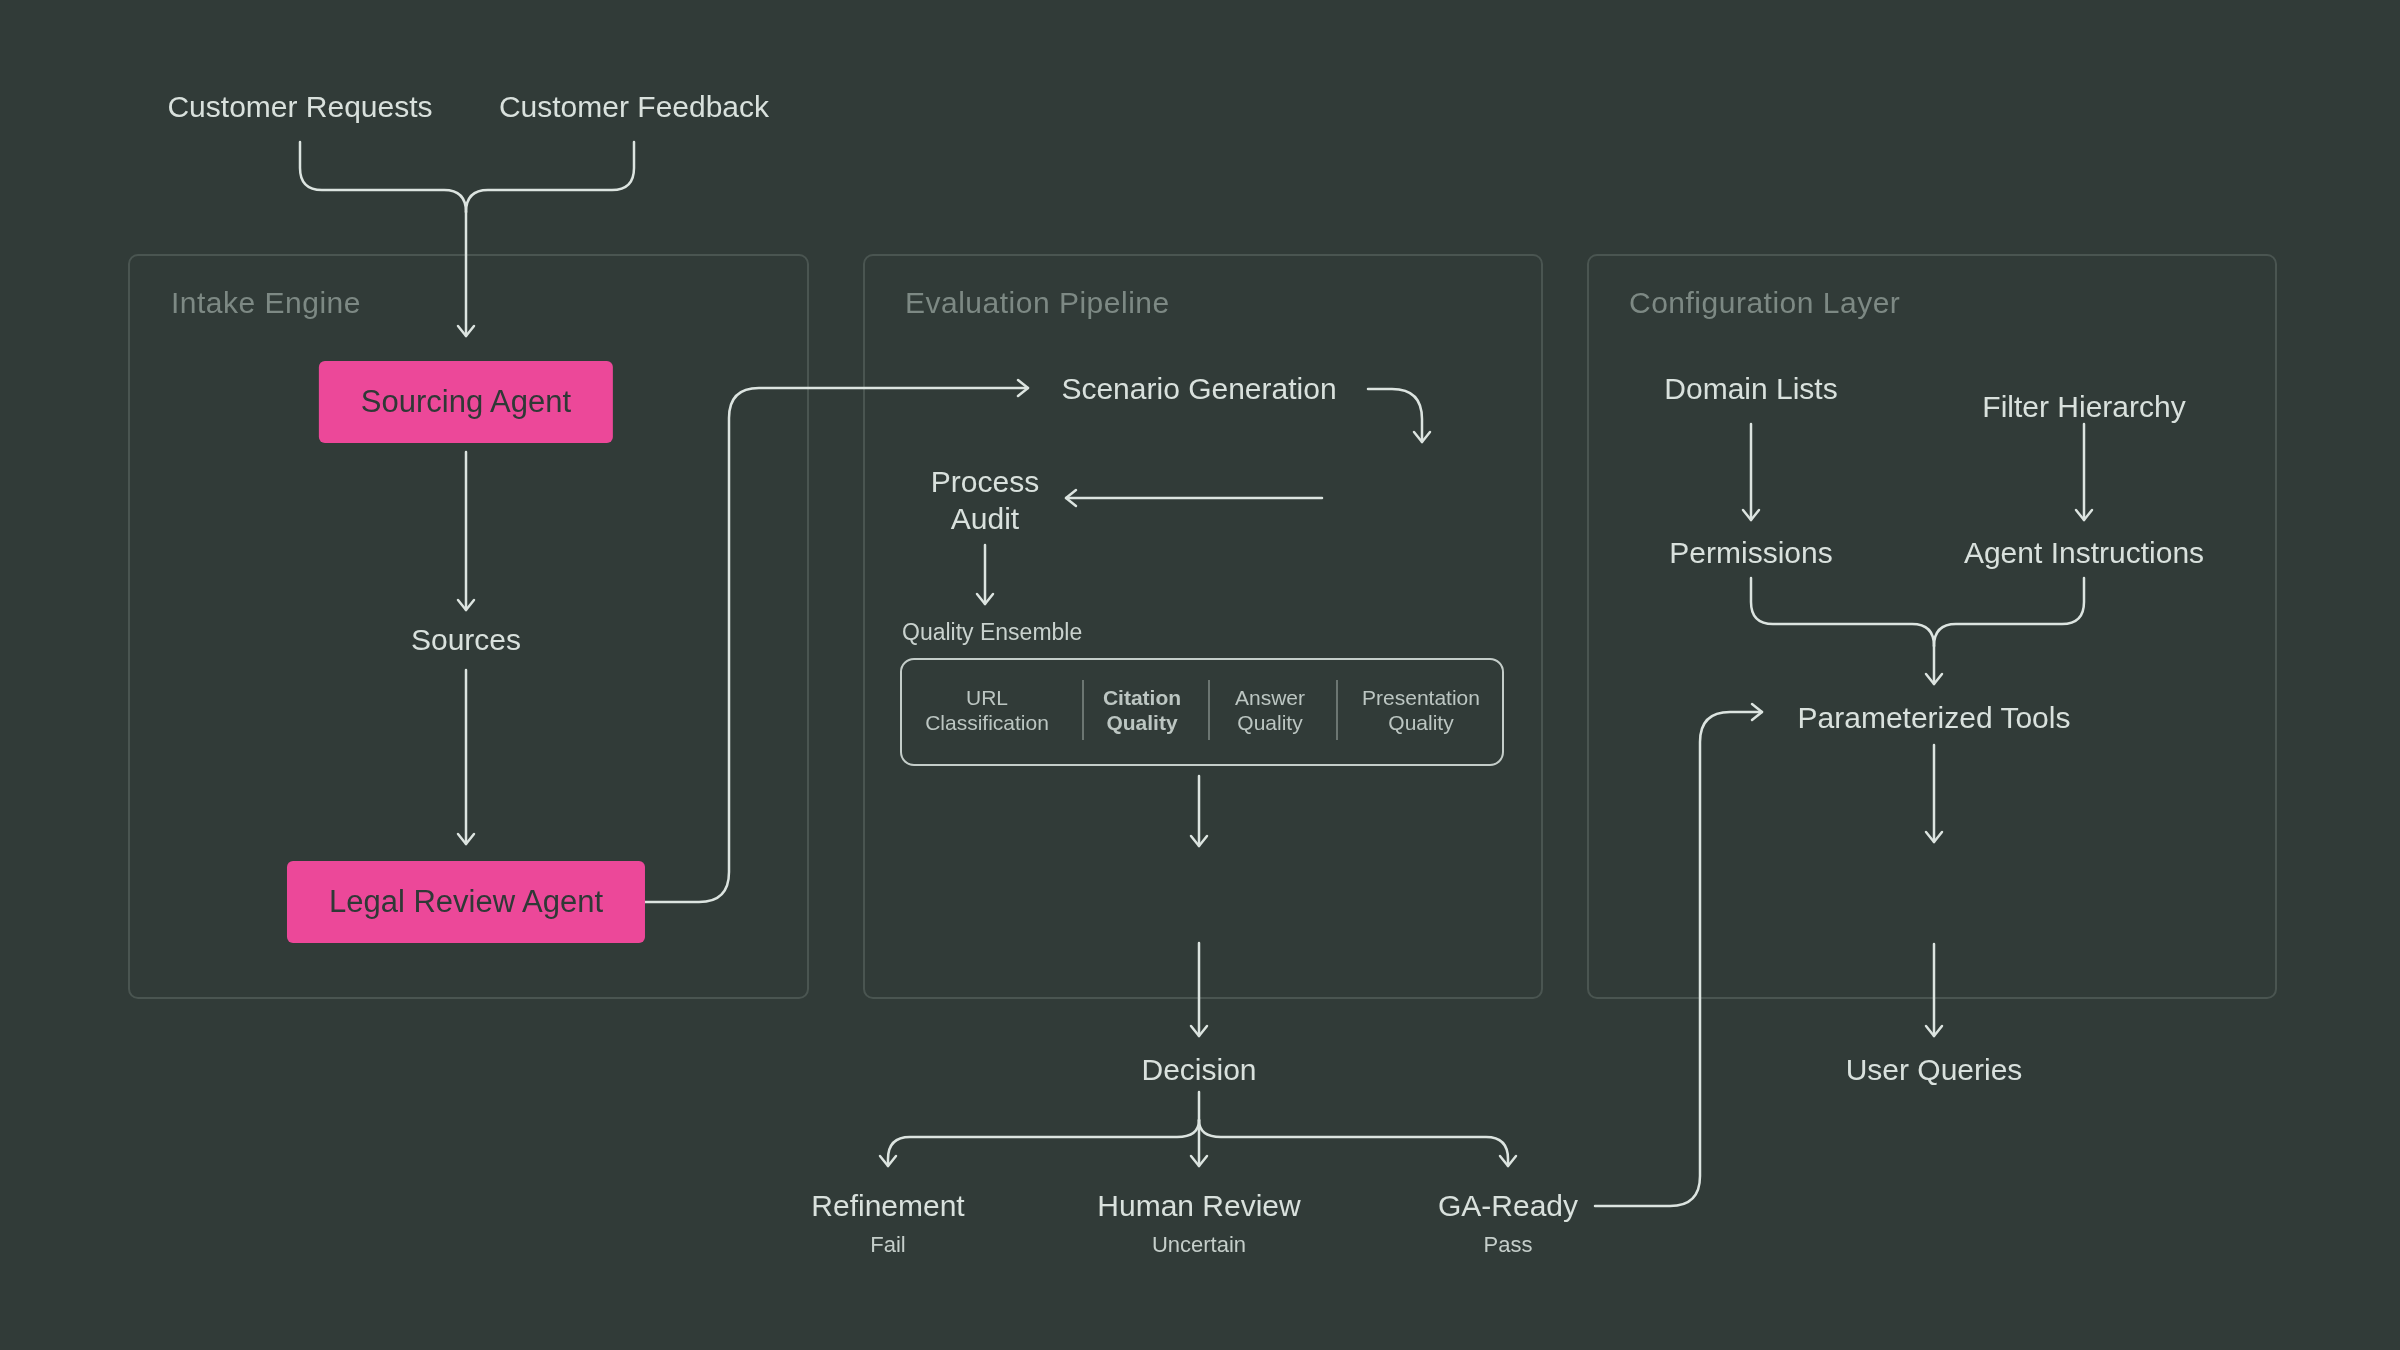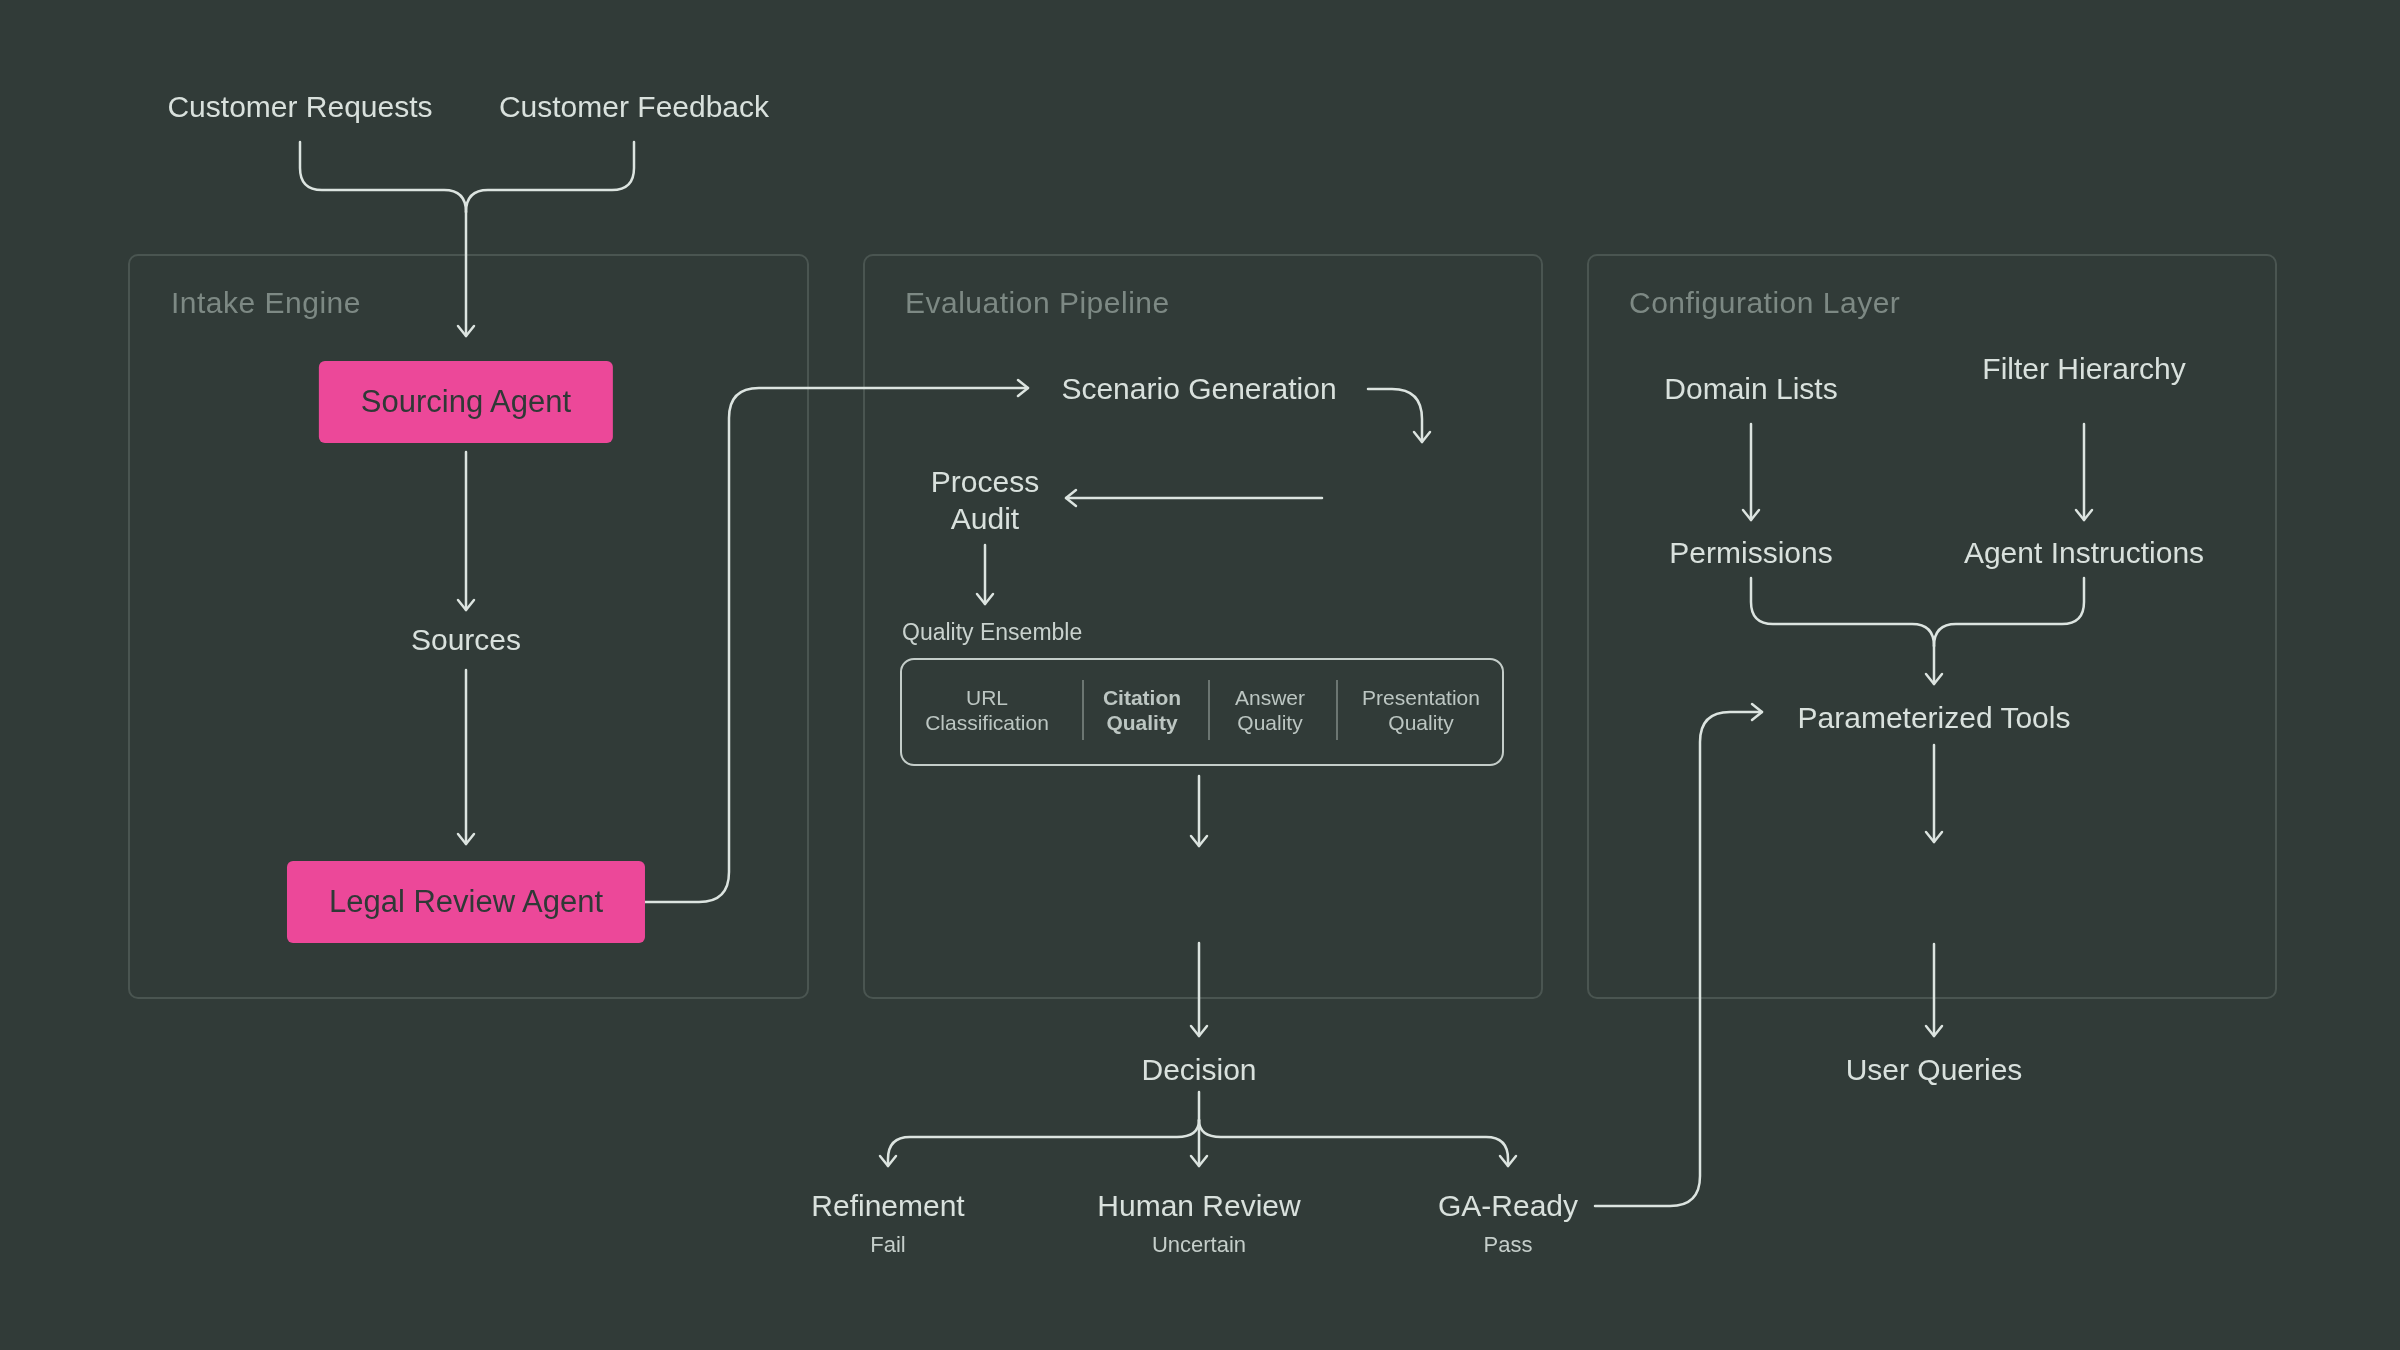--- a/index.html
+++ b/index.html
@@ -122,21 +122,21 @@
   <div class="qitem" style="left:987px;top:710px;width:150px;">URL Classification</div>
   <div class="qitem" style="left:1142px;top:710px;width:95px;font-weight:bold;">Citation Quality</div>
   <div class="qitem" style="left:1270px;top:710px;width:95px;">Answer Quality</div>
   <div class="qitem" style="left:1421px;top:710px;width:140px;">Presentation Quality</div>
   <div class="qdiv" style="left:1082px;top:680px;height:60px;"></div>
   <div class="qdiv" style="left:1208px;top:680px;height:60px;"></div>
   <div class="qdiv" style="left:1336px;top:680px;height:60px;"></div>
 
 
   <div class="lbl" style="left:1751px;top:389px;">Domain Lists</div>
-  <div class="lbl" style="left:2084px;top:369px;text-align:right;">Filter Hierarchy</div>
+  <div class="lbl" style="left:2084px;top:407px;text-align:right;">Filter Hierarchy</div>
   <div class="lbl" style="left:1751px;top:553px;">Permissions</div>
   <div class="lbl" style="left:2084px;top:553px;">Agent Instructions</div>
   <div class="lbl" style="left:1934px;top:718px;">Parameterized Tools</div>
   <div class="lbl" style="left:1934px;top:1070px;">User Queries</div>
 
   <div class="lbl" style="left:1199px;top:1070px;">Decision</div>
 
   <div class="lbl" style="left:888px;top:1206px;">Refinement</div>
   <div class="sub" style="left:888px;top:1245px;">Fail</div>
 

